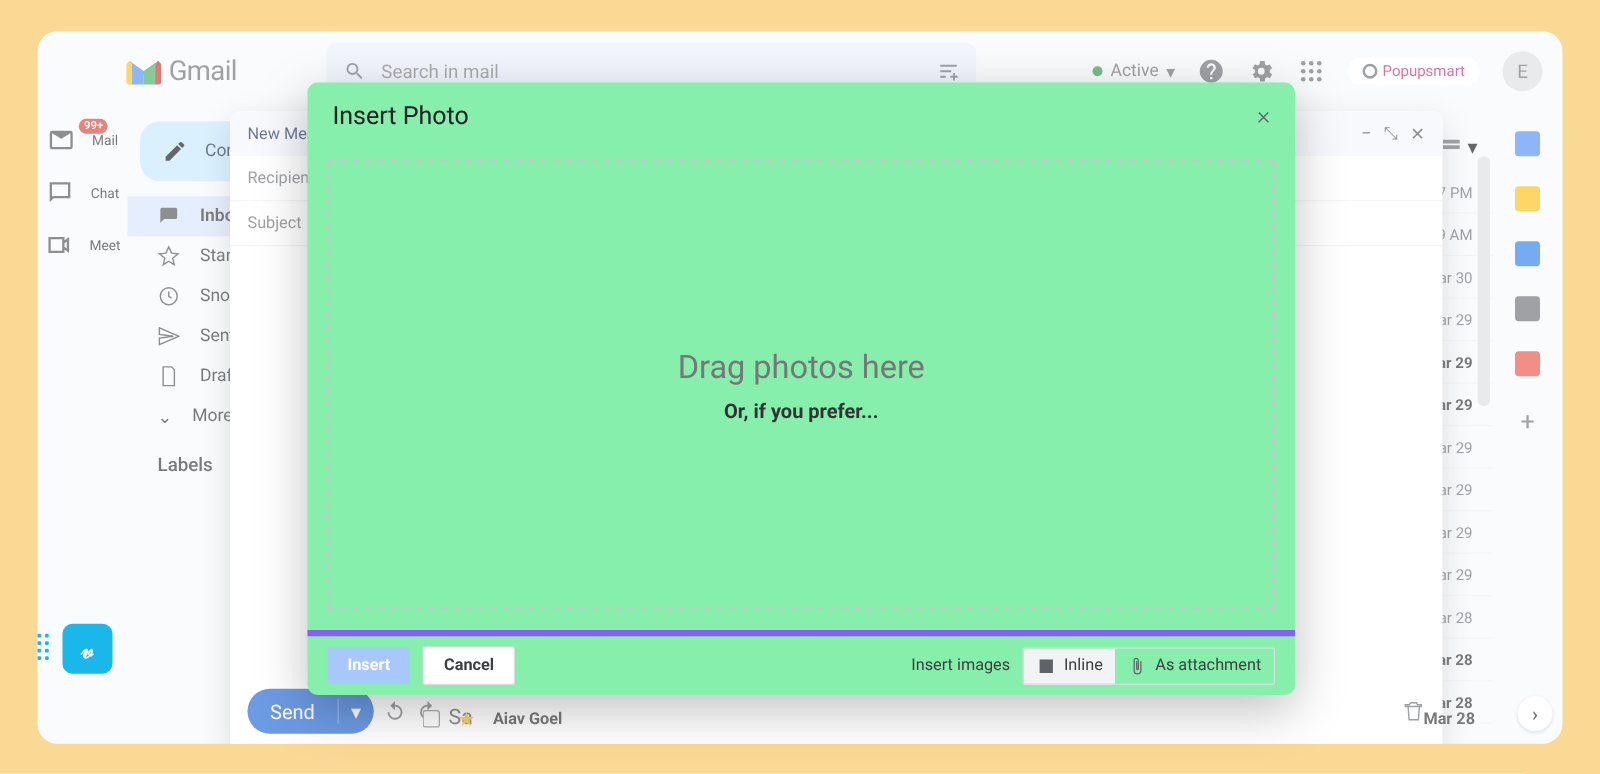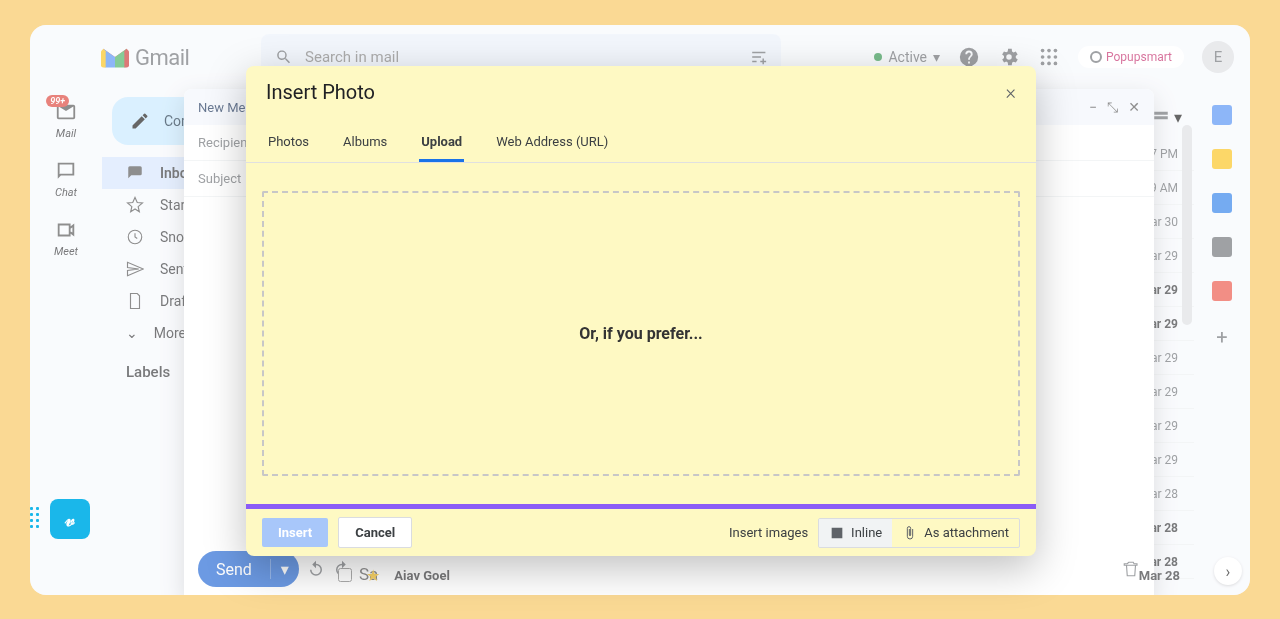--- a/index.html
+++ b/index.html
@@ -17,21 +17,21 @@
 .search-wrap input { border:none; background:transparent; outline:none; font-size:15px; color:#5f6368; width:100%; }
 .search-icon, .tune-icon { width:20px; height:20px; fill:#5f6368; }
 .topbar-right { margin-left:auto; display:flex; align-items:center; gap:18px;justify-content:space-between; }
 .active-chip { display:flex; align-items:center; gap:6px; color:#5f6368; font-size:14px; }
 .dot-green { width:8px; height:8px; background:#1e8e3e; border-radius:50%; }
 .icon-btn { width:22px; height:22px; fill:#5f6368; cursor:pointer; }
 .popup-chip { background:white; border-radius:16px; padding:4px 12px; font-size:12px; color:#be185d; display:flex; align-items:center; gap:4px; }
 .avatar-e { width:32px; height:32px; border-radius:50%; background:#dadce0; color:#5f6368; display:flex; align-items:center; justify-content:center; font-size:15px; }
 
 .left-rail { position:absolute; left:0; top:64px; width:72px; display:flex; flex-direction:column; align-items:center; gap:20px; padding-top:12px; }
-.rail-item { display:flex; flex-direction:column; align-items:center; gap:4px; color:#202124; font-size:11px; position:relative;font-style:italic; }
+.rail-item { display:flex; flex-direction:row; align-items:center; gap:14px; color:#202124; font-size:11px; position:relative; }
 .rail-item svg { width:22px; height:22px; fill:#444; }
 .badge99 { position:absolute; top:-6px; right:8px; background:#d93025; color:white; font-size:9px; padding:1px 4px; border-radius:8px; font-weight:600; }
 
 .sidebar { position:absolute; left:72px; top:64px; width:236px; padding:8px 0; }
 .compose-btn { background:#c2e7ff; border-radius:16px; height:48px; width:138px; margin-left:10px; display:flex; align-items:center; padding:0 18px; gap:14px; font-size:14px; color:#001d35; }
 .sidebar-list { margin-top:12px; }
 .sb-row { height:32px; display:flex; align-items:center; padding:0 12px 0 24px; gap:16px; font-size:14px; color:#202124; border-radius:0 16px 16px 0; }
 .sb-row.active { background:#d3e3fd; font-weight:600; }
 .sb-row svg { width:18px; height:18px; fill:#444; }
 .labels-heading { padding:14px 0 0 24px; font-size:15px; font-weight:500; color:#202124; }
@@ -58,21 +58,21 @@
 .compose-hdr .ctrl { margin-left:auto; display:flex; gap:10px; }
 .compose-hdr .ctrl span{cursor:pointer; font-size:14px; color:#444;}
 .compose-field { height:36px; border-bottom:1px solid #eceff1; display:flex; align-items:center; padding:0 14px; font-size:13px; color:#5f6368; }
 .compose-footer { position:absolute; bottom:0; left:0; right:0; height:56px; display:flex; align-items:center; padding:0 14px; gap:8px; }
 .send-btn { background:#0b57d0; color:white; height:36px; border-radius:18px; display:flex; align-items:center; }
 .send-btn span:first-child{padding:0 18px;} .send-sep{width:1px;height:20px;background:rgba(255,255,255,.3);} .send-arrow{padding:0 10px;}
 .compose-footer svg{width:18px;height:18px;fill:#5f6368;}
 .trash-right{margin-left:auto;}
 
 
-.photo-modal { position:absolute; left:246px; top:66px; width:790px; height:490px; background:#fef9c3; border-radius:8px; box-shadow:0 12px 40px rgba(0,0,0,.25); display:flex; flex-direction:column; z-index:10;gap:12px; }
+.photo-modal { position:absolute; left:246px; top:66px; width:790px; height:490px; background:#86efac; border-radius:8px; box-shadow:0 12px 40px rgba(0,0,0,.25); display:flex; flex-direction:column; z-index:10; }
 .pm-header { padding:14px 20px 8px; display:flex; align-items:center; }
 .pm-title { font-size:20px; color:#202124; }
 .pm-close { margin-left:auto; font-size:20px; color:#5f6368; cursor:pointer; font-weight:300; }
 .pm-tabs { display:flex; gap:30px; padding:0 20px; border-bottom:1px solid #e0e0e0; }
 .pm-tab { padding:10px 2px; font-size:13px; color:#3c4043; cursor:pointer; border-bottom:3px solid transparent; }
 .pm-tab.active { font-weight:700; border-bottom-color:#1a73e8; }
 .pm-body { flex:1; padding:16px; }
 .dropzone { width:100%; height:100%; border:2px dashed #c7c7c7; border-radius:2px; display:flex; flex-direction:column; align-items:center; justify-content:center; gap:10px; }
 .dz-title { font-size:26px; color:#777; }
 .dz-or { font-size:16px; font-weight:700; color:#333; }
@@ -321,28 +321,23 @@
     <span class="mail-sender" style="font-weight:700;color:#202124;">Aiav Goel</span>
     <span class="time">Mar 28</span>
   </div>
 </div>
 
 <div class="photo-modal">
   <div class="pm-header">
     <span class="pm-title">Insert Photo</span>
     <span class="pm-close">×</span>
   </div>
-  <div class="pm-tabs">
-    <div class="pm-tab">Photos</div>
-    <div class="pm-tab">Albums</div>
-    <div class="pm-tab active">Upload</div>
-    <div class="pm-tab">Web Address (URL)</div>
-  </div>
   <div class="pm-body">
     <div class="dropzone">
+      <div class="dz-title">Drag photos here</div>
       <div class="dz-or">Or, if you prefer...</div>
     </div>
   </div>
   <div class="pm-footer">
     <button class="btn-insert">Insert</button>
     <button class="btn-cancel">Cancel</button>
     <div class="rt">
       <span>Insert images</span>
       <div class="seg">
         <div class="sel">

